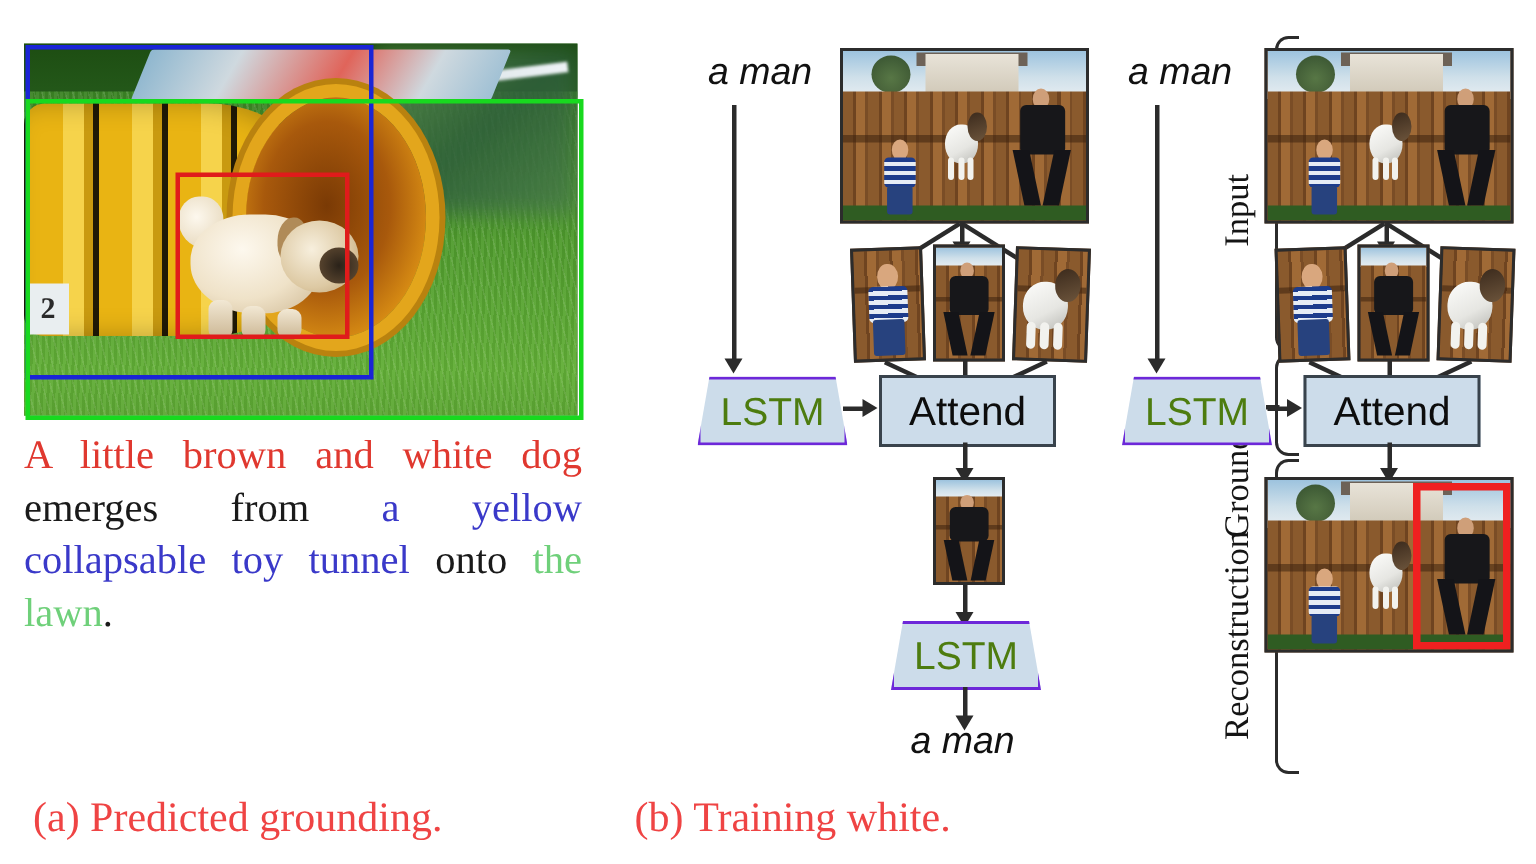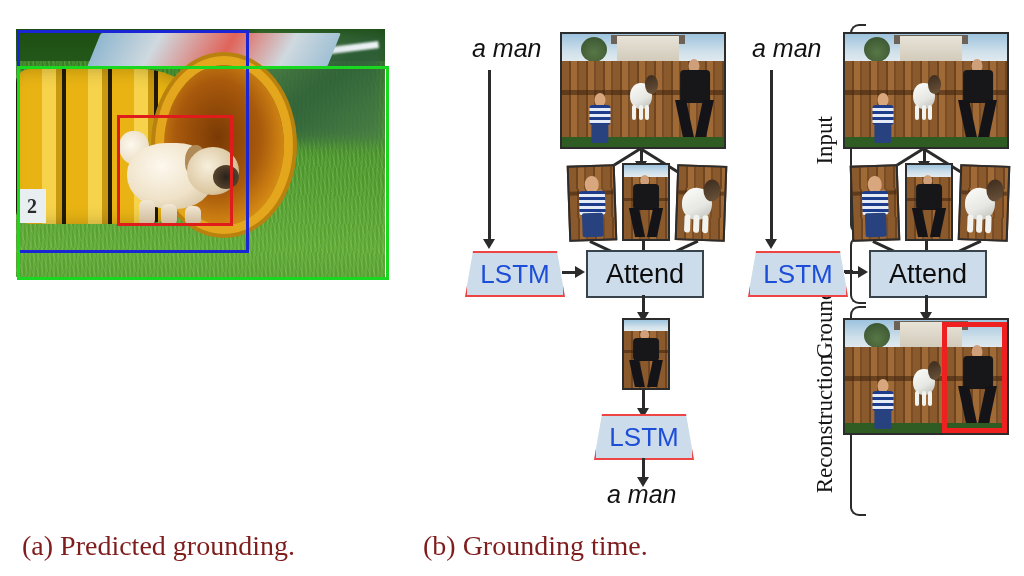--- a/index.html
+++ b/index.html
@@ -62,21 +62,21 @@
   #box-green{left:17px;top:66px;width:366px;height:208px;border:3px solid #18d91f;}
   #box-red{left:117px;top:115px;width:110px;height:105px;border:3px solid #e01b1b;}
 
   #caption-text{position:absolute;left:16px;top:286px;width:372px;
     font:400 27px/1.30 "Liberation Serif",serif;color:#1a1a1a;text-align:justify;}
   #caption-text .c-red{color:#e0382f;}
   #caption-text .c-blue{color:#3a39c9;}
   #caption-text .c-green{color:#6fd07a;}
 
   
-  .subcap{position:absolute;bottom:14px;font:400 28px "Liberation Serif",serif;color:#7f1d1d;
+  .subcap{position:absolute;bottom:14px;font:400 28px "Liberation Serif",serif;color:#ef4444;
     white-space:nowrap;}
   #cap-a{left:22px;} #cap-b{left:423px;} #cap-c{left:757px;}
 
   
   #brace-col{position:absolute;left:406px;top:24px;width:60px;height:490px;}
   .vlabel{position:absolute;writing-mode:vertical-rl;transform:rotate(180deg);
     font:400 23px "Liberation Serif",serif;color:#151515;white-space:nowrap;left:6px;}
   #lab-input{top:92px;}
   #lab-ground{top:235px;}
   #lab-recon{top:330px;}
@@ -84,22 +84,22 @@
     border-radius:9px 0 0 9px;}
   .brace:before{content:"";position:absolute;left:-8px;top:50%;width:9px;height:2.5px;background:#2b2b2b;}
   #brace-input{top:0px;height:206px;}
   #brace-ground{top:212px;height:64px;}
   #brace-recon{top:282px;height:206px;}
 
   
   .node-attend{position:absolute;background:#ccdcea;border:2px solid #39434c;
     font:400 27px/1 "Liberation Sans",sans-serif;color:#0d0d0d;
     display:flex;align-items:center;justify-content:center;}
-  .node-lstm{position:absolute;background:#ccdcea;border:2px solid #ef4444;
-    font:400 26px/1 "Liberation Sans",sans-serif;color:#1d4ed8;
+  .node-lstm{position:absolute;background:#ccdcea;border:2px solid #6d28d9;
+    font:400 26px/1 "Liberation Sans",sans-serif;color:#4d7c0f;
     display:flex;align-items:center;justify-content:center;
     clip-path:polygon(8% 0,92% 0,100% 100%,0 100%);}
   .txt-aman{position:absolute;font:italic 400 25px "Liberation Sans",sans-serif;color:#111;
     white-space:nowrap;}
   .arrow{position:absolute;background:#2b2b2b;}
   .arrow.v{width:2.5px;}
   .arrow.v:after{content:"";position:absolute;left:50%;bottom:-9px;transform:translateX(-50%);
     border-left:6px solid transparent;border-right:6px solid transparent;border-top:10px solid #2b2b2b;}
   .arrow.h{height:2.5px;}
   .arrow.h:after{content:"";position:absolute;top:50%;right:-9px;transform:translateY(-50%);
@@ -171,20 +171,21 @@
         <div class="ear"></div>
         <div class="head"></div>
         <div class="face"></div>
       </div>
     </div>
 
     <div class="box" id="box-blue"></div>
     <div class="box" id="box-green"></div>
     <div class="box" id="box-red"></div>
 
+    <div id="caption-text"><span class="c-red">A little brown and white dog</span><span> emerges from </span><span class="c-blue">a yellow collapsable toy tunnel</span><span> onto </span><span class="c-green">the lawn</span><span>.</span></div>
   </div>
 
   <div id="panel-b" style="position:absolute;left:400px;top:0;width:330px;height:576px;">
 
     <div id="brace-col">
       <div class="vlabel" id="lab-input">Input</div>
       <div class="vlabel" id="lab-ground">Grounding</div>
       <div class="vlabel" id="lab-recon">Reconstruction</div>
       <div class="brace" id="brace-input"></div>
       <div class="brace" id="brace-ground"></div>
@@ -378,15 +379,15 @@
         <div class="h"></div>
         <div class="t"></div>
         <div class="lg lg1"></div>
         <div class="lg lg2"></div>
       </div>
       <div class="redbox" style="left:60%;top:2%;width:40%;height:98%;"></div>
     </div>
   </div>
 
   <div class="subcap" id="cap-a">(a) Predicted grounding.</div>
-  <div class="subcap" id="cap-b">(b) Grounding time.</div>
+  <div class="subcap" id="cap-b">(b) Training white.</div>
 
 </div>
 
 </body></html>

